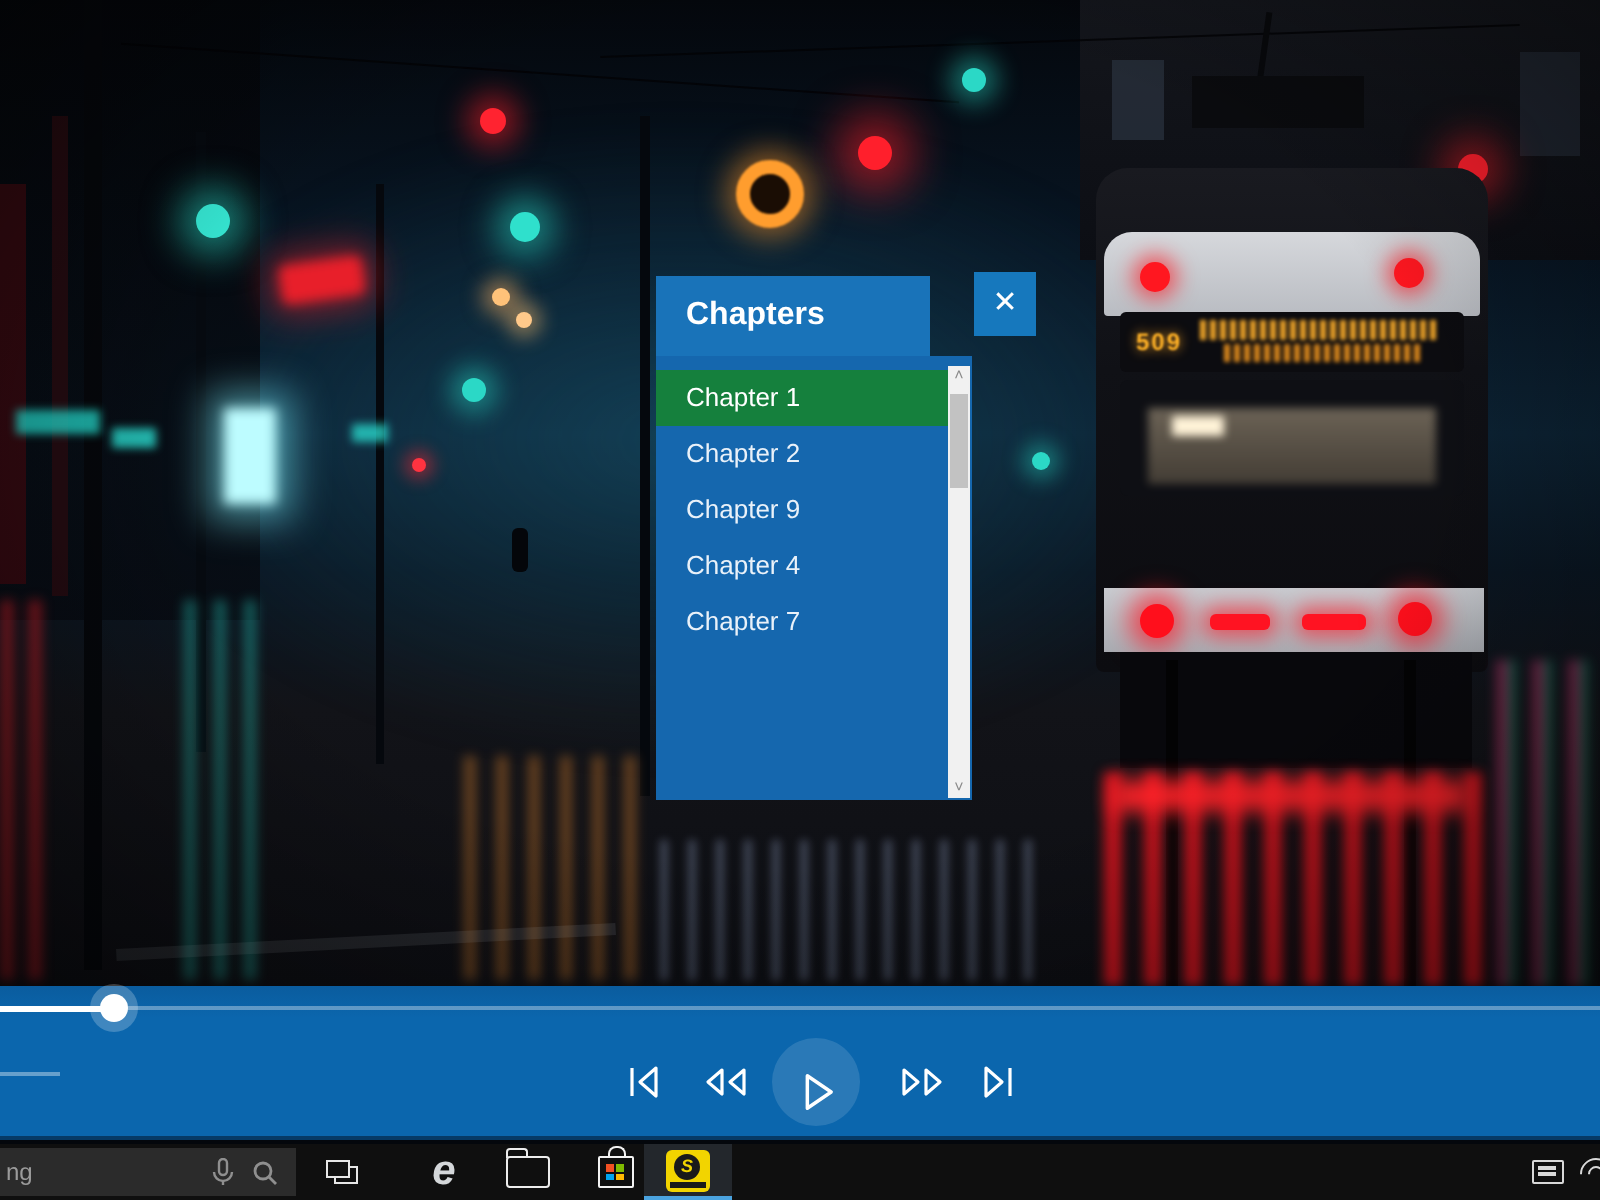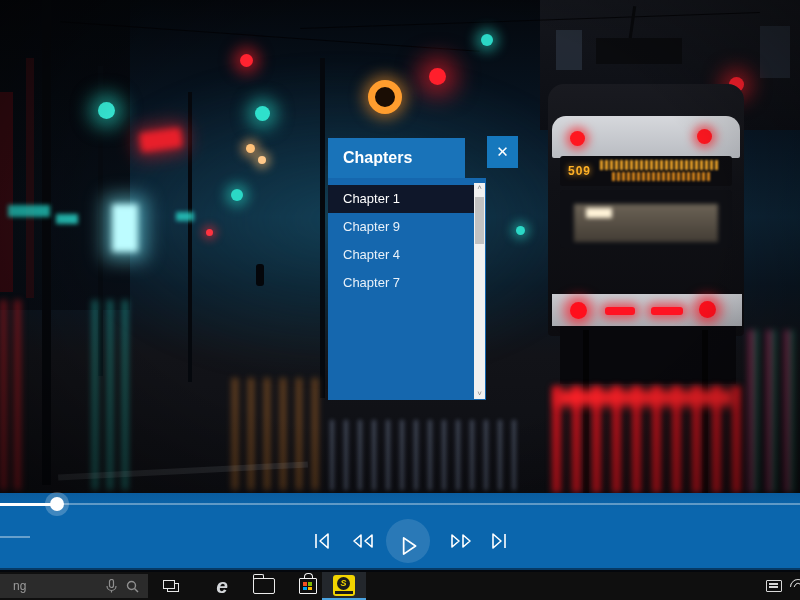--- a/index.html
+++ b/index.html
@@ -95,21 +95,21 @@
     background:radial-gradient(ellipse at 50% 45%,rgba(0,0,0,0) 55%,rgba(0,0,0,.5) 100%);}
 
   
   .ch-header{position:absolute;left:328px;top:138px;width:137px;height:40px;background:#1973b9;
     color:#fff;font-size:16px;font-weight:bold;line-height:40px;padding-left:15px;}
   .ch-close{position:absolute;left:487px;top:136px;width:31px;height:32px;background:#1678bd;border:none;
     color:#fff;font-size:15px;line-height:32px;text-align:center;padding:0;cursor:default;}
   .ch-list{position:absolute;left:328px;top:178px;width:158px;height:222px;background:#1567ae;overflow:hidden;}
   .ch-list ul{list-style:none;margin:0;padding:7px 0 0 0;}
   .ch-list li{height:28px;line-height:28px;padding-left:15px;font-size:13px;color:#e9f1f9;width:146px;}
-  .ch-list li.selected{background:#0f172a;color:#fff;}
+  .ch-list li.selected{background:#15803d;color:#fff;}
   .ch-scroll{position:absolute;right:1px;top:5px;width:11px;height:216px;background:#f1f1f1;}
   .ch-scroll .arrow{position:absolute;left:0;width:11px;height:10px;color:#8a8a8a;font-size:8px;line-height:10px;text-align:center;}
   .ch-scroll .up{top:0;}
   .ch-scroll .down{bottom:0;}
   .ch-scroll .thumb{position:absolute;left:1px;top:14px;width:9px;height:47px;background:#c2c2c2;}
 
   
   .controlbar{position:absolute;left:0;top:493px;width:800px;height:77px;
     background:linear-gradient(180deg,#0a5c9e 0px,#0b66ad 16px,#0b66ad 100%);border-bottom:2px solid #063a66;}
   .seek-track{position:absolute;left:0;top:10px;width:800px;height:2px;background:rgba(255,255,255,.35);}
@@ -123,21 +123,21 @@
   .t-rew{left:349px;top:36px;width:28px;height:24px;}
   .t-play{left:386px;top:26px;width:44px;height:44px;border-radius:50%;background:rgba(255,255,255,.13);}
   .t-play svg{margin:9px auto 0;}
   .t-ff{left:447px;top:36px;width:28px;height:24px;}
   .t-next{left:487px;top:36px;width:24px;height:24px;}
 
   
   .taskbar{position:absolute;left:0;top:572px;width:800px;height:28px;background:#0f0f0f;}
   .searchbox{position:absolute;left:0;top:2px;width:148px;height:24px;background:#2b2b2b;
     display:flex;align-items:center;}
-  .searchbox .stext{color:#9b9b9b;font-size:12px;padding-left:13px;flex:1;}
+  .searchbox .stext{color:#9b9b9b;font-size:12px;padding-left:3px;flex:1;}
   .searchbox svg{margin-right:9px;}
   .tb-ico{position:absolute;top:0;height:28px;border:none;background:transparent;padding:0;cursor:default;
     display:flex;align-items:center;justify-content:center;}
   .taskview{left:157px;width:28px;}
   .tv-shape{position:relative;width:17px;height:13px;}
   .tv-shape .r1{position:absolute;left:0;top:0;width:12px;height:9px;border:1.5px solid #e6e6e6;background:#0f0f0f;}
   .tv-shape .r2{position:absolute;left:4px;top:3px;width:12px;height:9px;border:1.5px solid #e6e6e6;background:#0f0f0f;}
   .edge{left:205px;width:34px;color:#d4d7da;font-size:21px;font-weight:bold;font-style:italic;}
   .explorer{left:248px;width:32px;}
   .folder{width:22px;height:16px;border:1.5px solid #ececec;border-radius:2px;position:relative;}
@@ -234,20 +234,21 @@
 
   <div class="ch-header">
     <span>Chapters</span>
   </div>
   <button class="ch-close">
     <span>✕</span>
   </button>
   <div class="ch-list">
     <ul>
       <li class="selected">Chapter 1</li>
+      <li>Chapter 2</li>
       <li>Chapter 9</li>
       <li>Chapter 4</li>
       <li>Chapter 7</li>
     </ul>
     <div class="ch-scroll">
       <div class="arrow up">˄</div>
       <div class="thumb"></div>
       <div class="arrow down">˅</div>
     </div>
   </div>

